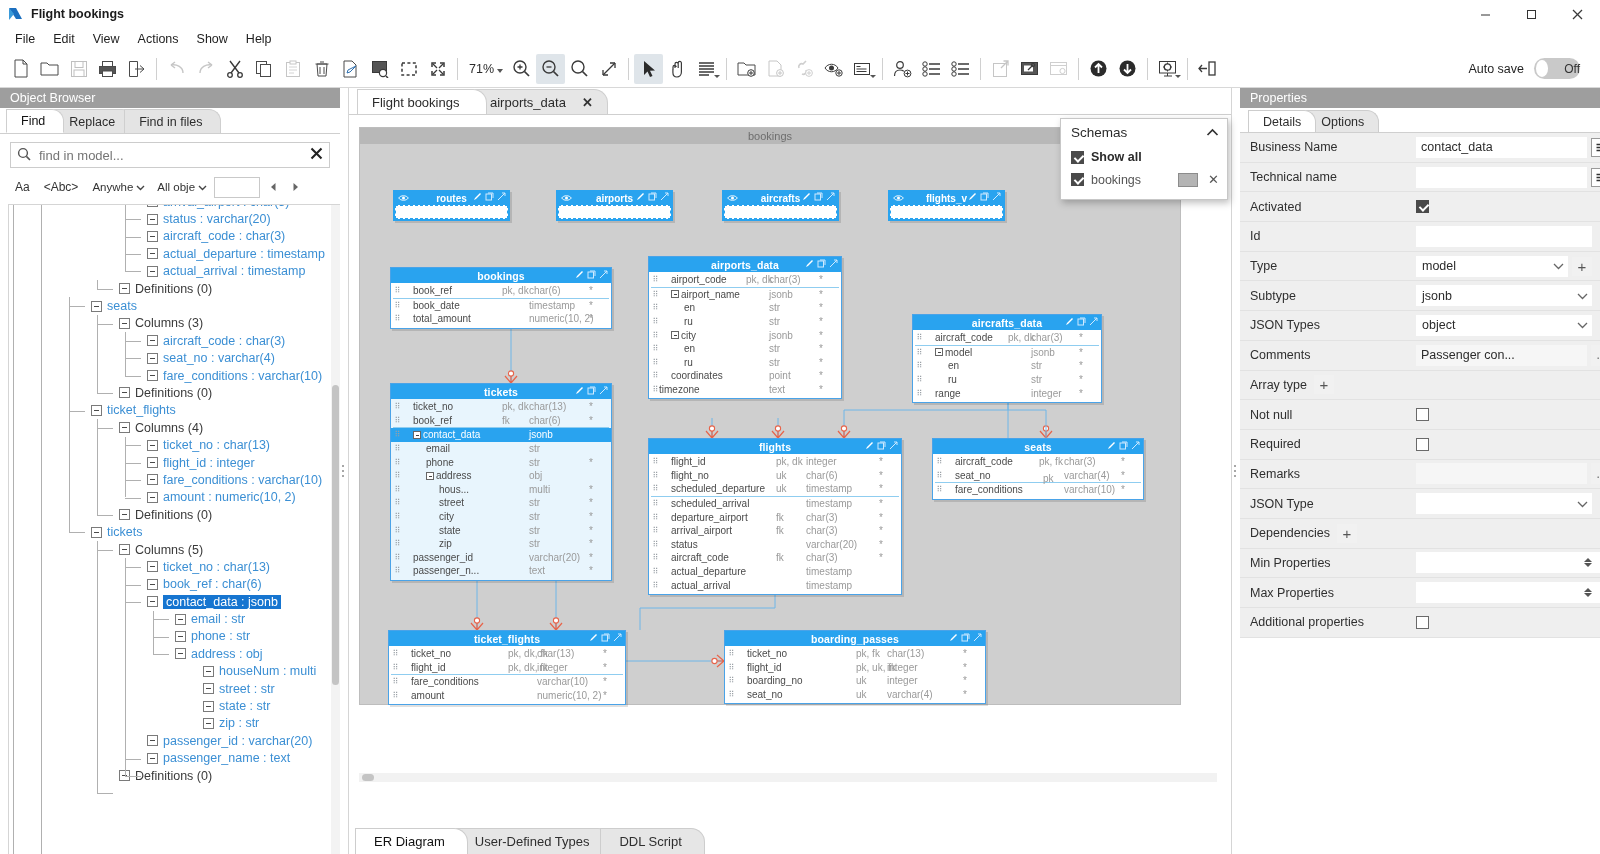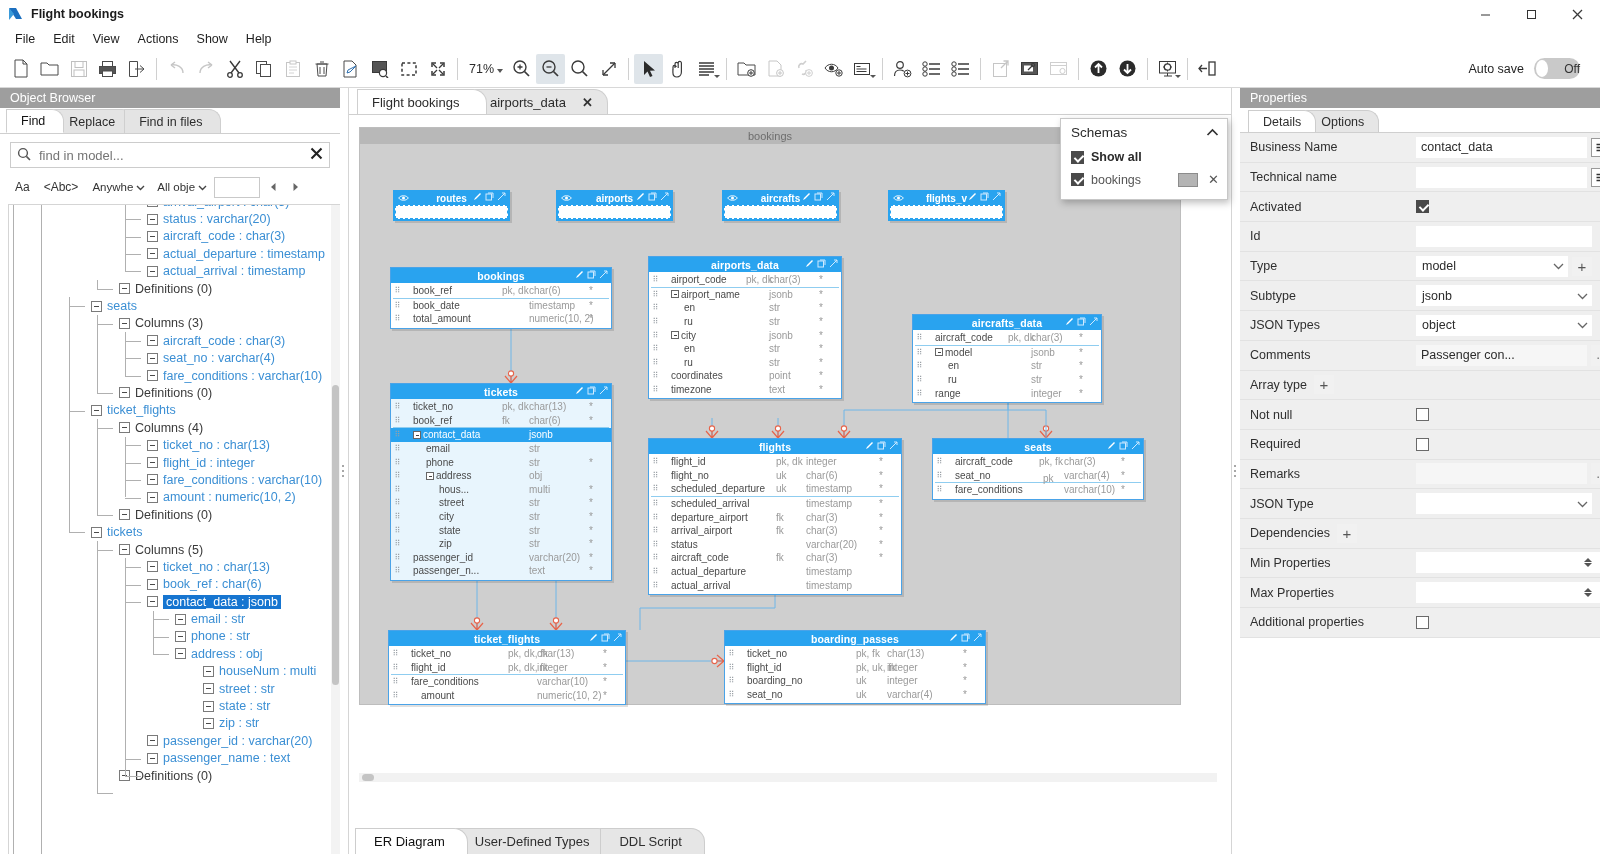--- a/index.html
+++ b/index.html
@@ -1070,21 +1070,21 @@
                     <span class="grip">⠿</span>
                     <span style="position:absolute;left:22px;display:flex;align-items:center;">
                       <span class="nm">coordinates</span>
                     </span>
                     <span class="key" style="left:97px;"></span>
                     <span class="ty" style="left:120px;">point</span>
                     <span class="st" style="left:170px;">*</span>
                   </div>
                   <div class="errow" style="position:relative;">
                     <span class="grip">⠿</span>
-                    <span style="position:absolute;left:22px;display:flex;align-items:center;">
+                    <span style="position:absolute;left:10px;display:flex;align-items:center;">
                       <span class="nm">timezone</span>
                     </span>
                     <span class="key" style="left:97px;"></span>
                     <span class="ty" style="left:120px;">text</span>
                     <span class="st" style="left:170px;">*</span>
                   </div>
                 </div>
               </div>
               <div class="ertable" style="left: 552px; top: 186px; width: 190px;">
                 <div class="hdr">
@@ -1488,21 +1488,21 @@
                     <span class="grip">⠿</span>
                     <span style="position:absolute;left:22px;display:flex;align-items:center;">
                       <span class="nm">fare_conditions</span>
                     </span>
                     <span class="key" style="left:119px;"></span>
                     <span class="ty" style="left:148px;">varchar(10)</span>
                     <span class="st" style="left:214px;">*</span>
                   </div>
                   <div class="errow" style="position:relative;">
                     <span class="grip">⠿</span>
-                    <span style="position:absolute;left:32px;display:flex;align-items:flex-end;">
+                    <span style="position:absolute;left:22px;display:flex;align-items:flex-end;">
                       <span class="nm">amount</span>
                     </span>
                     <span class="key" style="left:119px;"></span>
                     <span class="ty" style="left:148px;">numeric(10, 2)</span>
                     <span class="st" style="left:214px;">*</span>
                   </div>
                 </div>
               </div>
               <div class="ertable" style="left: 364px; top: 502px; width: 262px;">
                 <div class="hdr">

